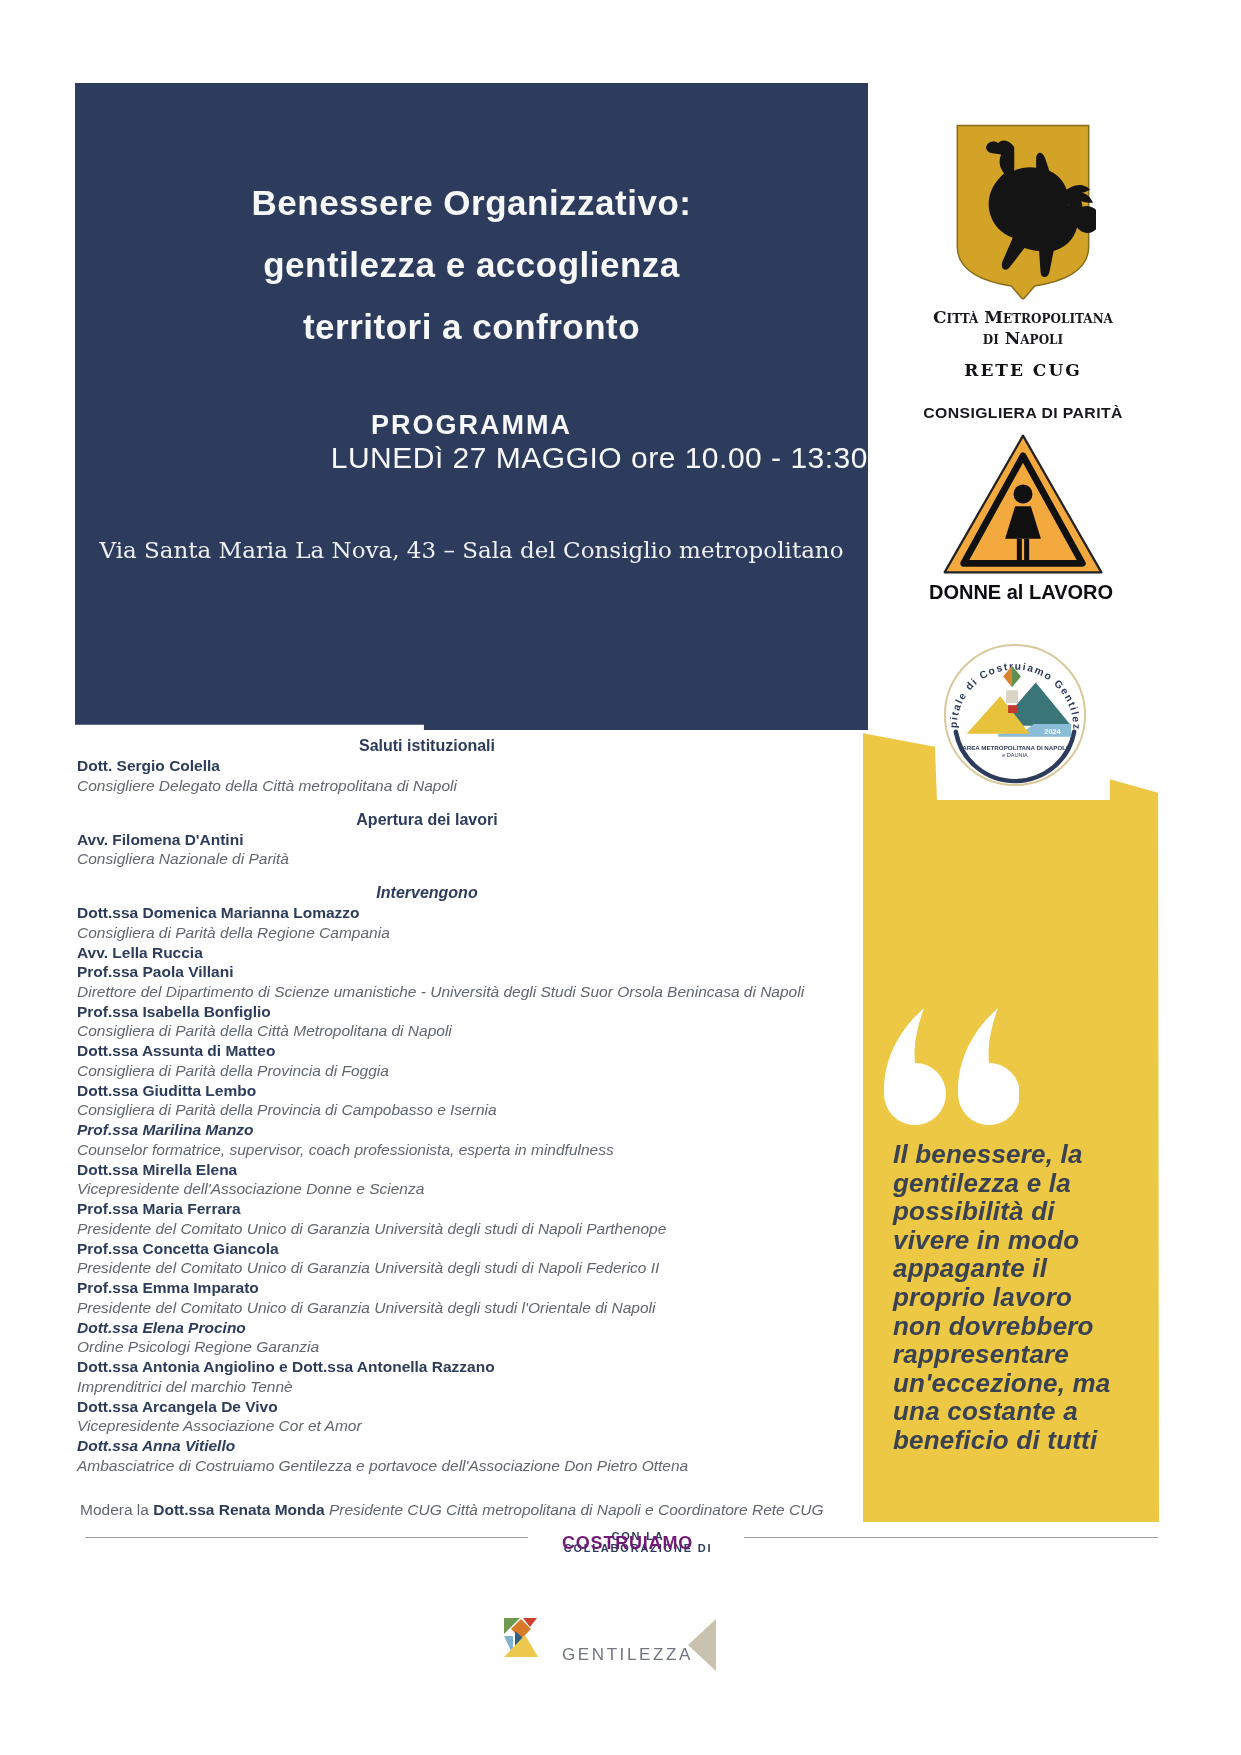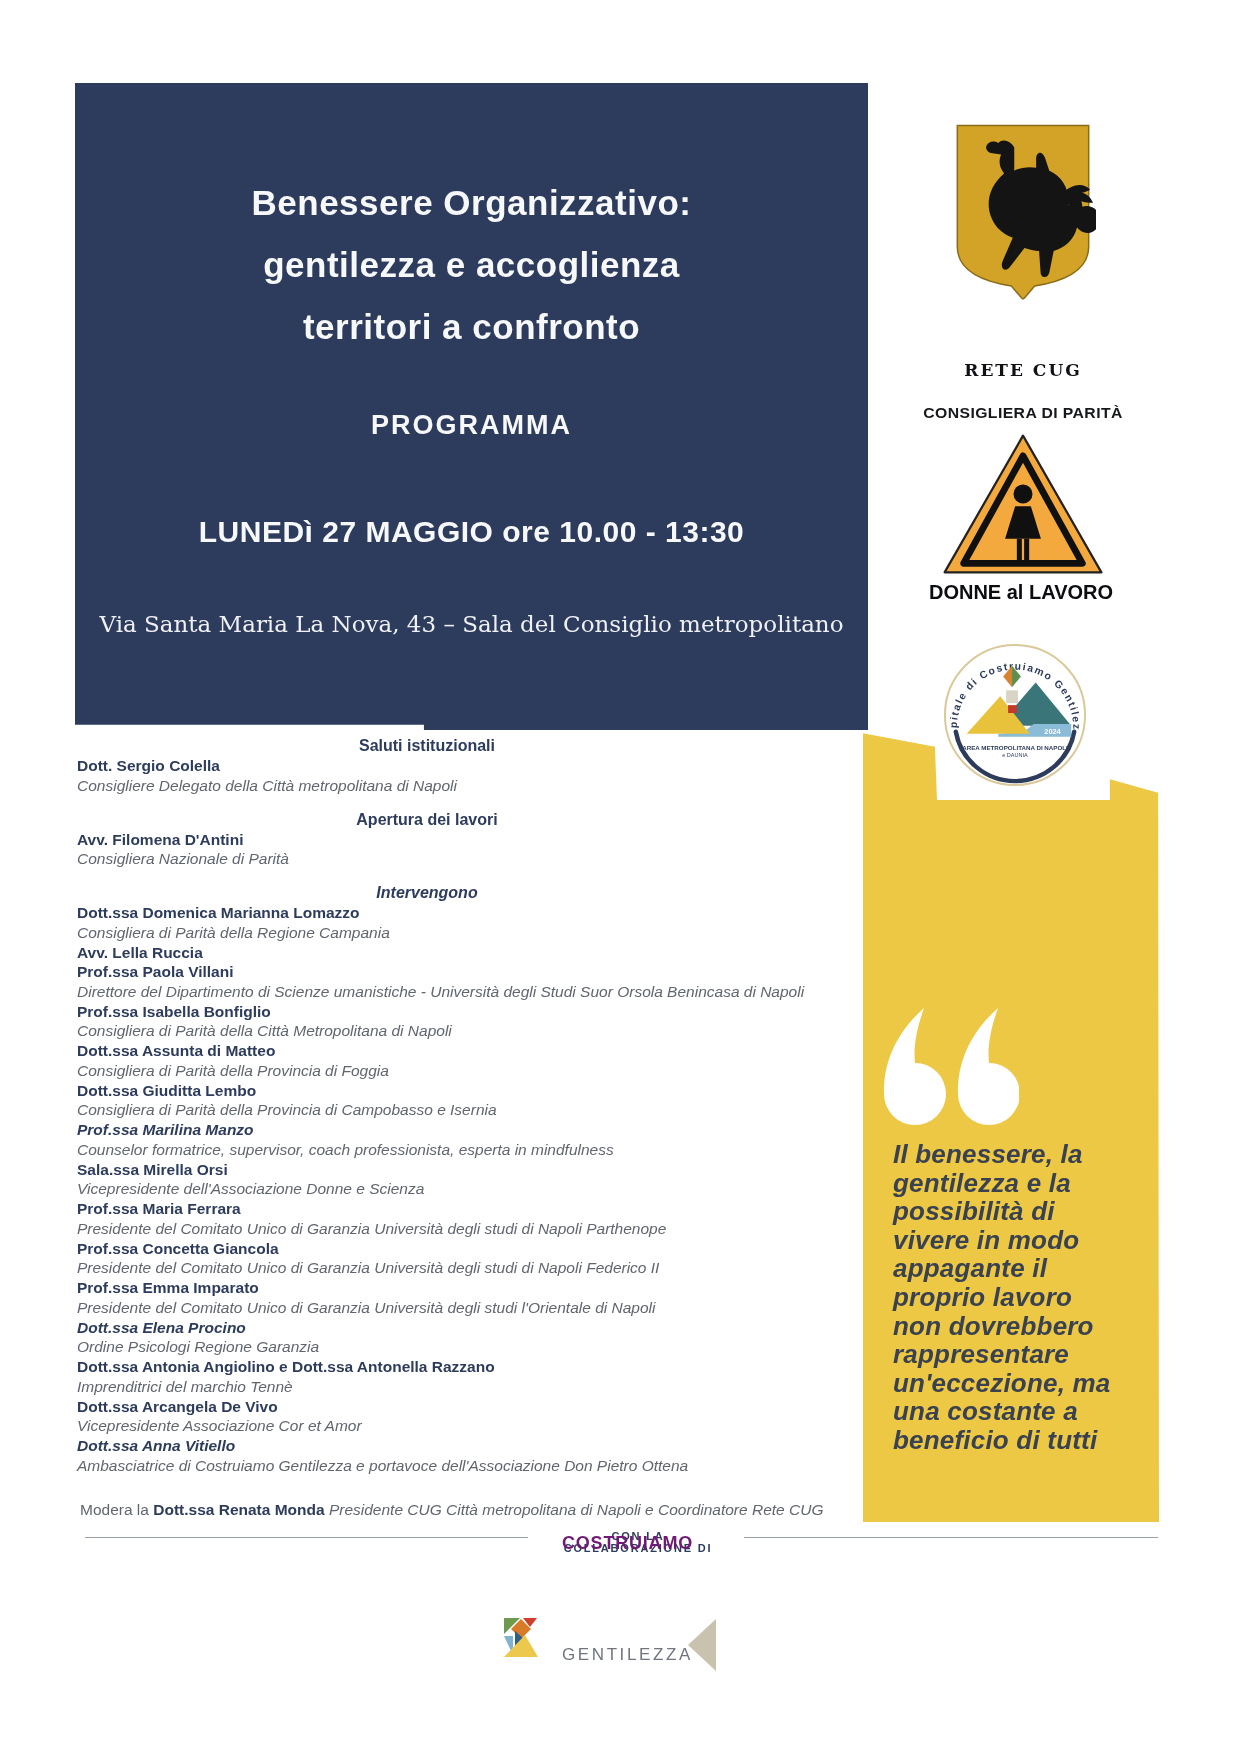--- a/index.html
+++ b/index.html
@@ -6,21 +6,21 @@
   #poster{position:relative;width:1241px;height:1755px;background:#ffffff;overflow:hidden;
           font-family:"Liberation Sans",sans-serif;}
 
   
   .hero{position:absolute;left:75px;top:83px;width:793px;height:647px;background:#2d3b5c;
         color:#f7f8fa;text-align:center;
         clip-path:polygon(0 0,100% 0,100% 100%,44% 100%,44% 99.2%,0 99.2%);}
   .hero-title{font-size:35px;font-weight:bold;line-height:62px;letter-spacing:.5px;}
   .hero-title-wrap{padding-top:89px;}
   .programma{margin-top:52px;font-size:27px;font-weight:bold;letter-spacing:2px;}
-  .datetime{margin-top:74px;font-size:30px;font-weight:bold;letter-spacing:.5px;}
+  .datetime{font-size:30px;font-weight:normal;letter-spacing:.5px;text-align:right;}
   .venue{margin-top:62px;font-size:23px;font-family:"DejaVu Serif","Liberation Serif",serif;color:#eef0f4;}
 
   
   .rc-caption{position:absolute;left:890px;top:307px;width:266px;text-align:center;
               font-family:"DejaVu Serif","Liberation Serif",serif;font-variant:small-caps;
               font-weight:600;font-size:17px;line-height:21px;color:#17181c;}
   .rc-retecug{position:absolute;left:890px;top:360px;width:266px;text-align:center;
               font-family:"DejaVu Serif","Liberation Serif",serif;font-weight:bold;
               font-size:17px;letter-spacing:2px;color:#101114;}
   .rc-consigliera{position:absolute;left:890px;top:404px;width:266px;text-align:center;
@@ -76,20 +76,24 @@
     <div class="programma">PROGRAMMA</div>
     <div class="datetime">LUNEDì 27 MAGGIO  ore 10.00 - 13:30</div>
     <div class="venue">Via Santa Maria La Nova, 43 – Sala del Consiglio metropolitano</div>
   </div>
 
   <svg class="coa" width="146" height="184" viewBox="0 0 100 126">
     <path d="M5,3 H95 V86 C95,103 77,110 58,113 L52,120 C50,122.5 50,122.5 48,120 L42,113 C23,110 5,103 5,86 Z" fill="#d2a326" stroke="#8a6b1a" stroke-width="1"></path>
     <path fill="#141414" d="M44,18 c-3,-5 -8,-6 -11,-3 c-3,-2 -7,-1 -8,2 c-1,2 1,5 4,5 l6,1 c-2,5 -1,9 2,13 c-8,7 -12,16 -10,26 c2,9 8,15 16,18 l-7,16 c-2,5 2,8 5,4 l10,-13 c3,1 7,2 10,2 l1,14 c0,5 5,5 6,1 l3,-15 c8,-2 14,-8 16,-16 c3,4 8,5 12,2 c5,-4 5,-11 0,-15 c-4,-3 -9,-2 -12,1 l-6,-4 c1,-10 -4,-19 -13,-23 l-3,-9 c-2,-5 -6,-4 -6,1 l0,6 c-5,-1 -11,0 -15,2 z"></path>
     <path fill="#141414" d="M76,50 c8,-7 15,-8 20,-3 c-2,1 -4,2 -6,2 c4,1 6,3 8,7 c-3,0 -6,0 -8,-1 c1,3 1,6 -1,9 c-5,-3 -9,-8 -13,-14 z"></path>
   </svg>
+  <div class="rc-caption">
+    <div>Città Metropolitana</div>
+    <div>di Napoli</div>
+  </div>
   <div class="rc-retecug">RETE CUG</div>
 
   <div class="rc-consigliera">CONSIGLIERA DI PARITÀ</div>
 
   <svg class="sign" width="168" height="148" viewBox="0 0 150 132">
     <path d="M75,5 L145,127 L5,127 Z" fill="#f3a93d" stroke="#222222" stroke-width="2" stroke-linejoin="round"></path>
     <path d="M75,23 L128,119 L22,119 Z" fill="none" stroke="#101010" stroke-width="6" stroke-linejoin="round"></path>
     <circle cx="75" cy="57" r="8.5" fill="#101010"></circle>
     <polygon points="68,68 82,68 91,97 59,97" fill="#101010"></polygon>
     <rect x="69.5" y="97" width="4.5" height="19" fill="#101010"></rect>
@@ -152,21 +156,21 @@
     <div class="p-name">Prof.ssa Paola Villani</div>
     <div class="p-role">Direttore del Dipartimento di Scienze umanistiche - Università degli Studi Suor Orsola Benincasa di Napoli</div>
     <div class="p-name">Prof.ssa Isabella  Bonfiglio</div>
     <div class="p-role">Consigliera di Parità della Città Metropolitana di Napoli</div>
     <div class="p-name">Dott.ssa Assunta di Matteo</div>
     <div class="p-role">Consigliera di Parità della Provincia di Foggia</div>
     <div class="p-name">Dott.ssa Giuditta Lembo</div>
     <div class="p-role">Consigliera di Parità della Provincia di Campobasso e Isernia</div>
     <div class="p-name em">Prof.ssa Marilina Manzo</div>
     <div class="p-role">Counselor formatrice, supervisor, coach professionista, esperta in mindfulness</div>
-    <div class="p-name">Sala.ssa Mirella Orsi</div>
+    <div class="p-name">Dott.ssa Mirella Elena</div>
     <div class="p-role">Vicepresidente dell'Associazione Donne e Scienza</div>
     <div class="p-name">Prof.ssa Maria Ferrara</div>
     <div class="p-role">Presidente del Comitato Unico di Garanzia Università degli studi di Napoli Parthenope</div>
     <div class="p-name">Prof.ssa Concetta Giancola</div>
     <div class="p-role">Presidente del Comitato Unico di Garanzia Università degli studi di Napoli Federico II</div>
     <div class="p-name">Prof.ssa Emma Imparato</div>
     <div class="p-role">Presidente del Comitato Unico di Garanzia Università degli studi l'Orientale di Napoli</div>
     <div class="p-name em">Dott.ssa Elena Procino</div>
     <div class="p-role">Ordine Psicologi Regione Garanzia</div>
     <div class="p-name">Dott.ssa Antonia Angiolino e Dott.ssa Antonella Razzano</div>

